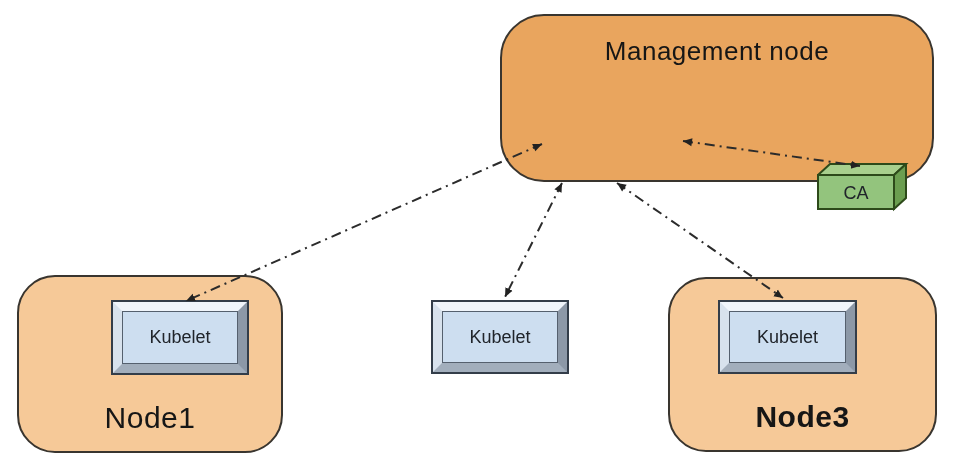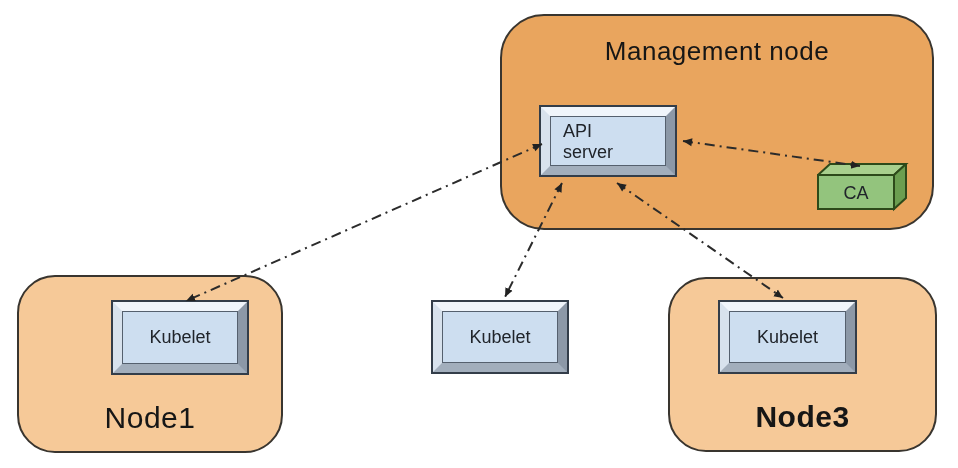--- a/index.html
+++ b/index.html
@@ -10,21 +10,21 @@
     font-family:"Liberation Sans", sans-serif;
     overflow:hidden;
   }
   
   .big-node{
     position:absolute;
     box-sizing:border-box;
     border:2px solid #39352f;
   }
   .mgmt{
-    left:500px;top:14px;width:434px;height:216px;
+    left:500px;top:14px;width:434px;height:168px;
     border-radius:44px;
     background:#e9a55e;
   }
   .worker{
     background:#f6c998;
     border-radius:38px;
   }
   .worker.n1{left:17px;top:275px;width:266px;height:178px;padding-left:19px;}
   .worker.n2{left:340px;top:274px;width:275px;height:181px;}
   .worker.n3{left:668px;top:277px;width:269px;height:175px;font-weight:bold;}
@@ -90,23 +90,20 @@
 </style>
 </head>
 <body>
 
 <div id="canvas">
 
   <div class="big-node mgmt">
     <div class="mgmt-title">Management node</div>
   </div>
 
-  <div class="bevel-box api-box">
-    <span class="label">API server</span>
-  </div>
 
   <svg class="ca-svg" width="92" height="50">
     <polygon points="1,12 13,1 89,1 77,12" fill="#a8d08d" stroke="#2d4a1a" stroke-width="2"></polygon>
     <polygon points="77,12 89,1 89,35 77,46" fill="#6b9e50" stroke="#2d4a1a" stroke-width="2"></polygon>
     <rect x="1" y="12" width="76" height="34" fill="#93c47d" stroke="#2d4a1a" stroke-width="2"></rect>
     <text x="39" y="36" text-anchor="middle" font-size="18" fill="#20242a" font-family="Liberation Sans, sans-serif">CA</text>
   </svg>
 
   <div class="big-node worker n1">
     <div class="node-label">Node1</div>

